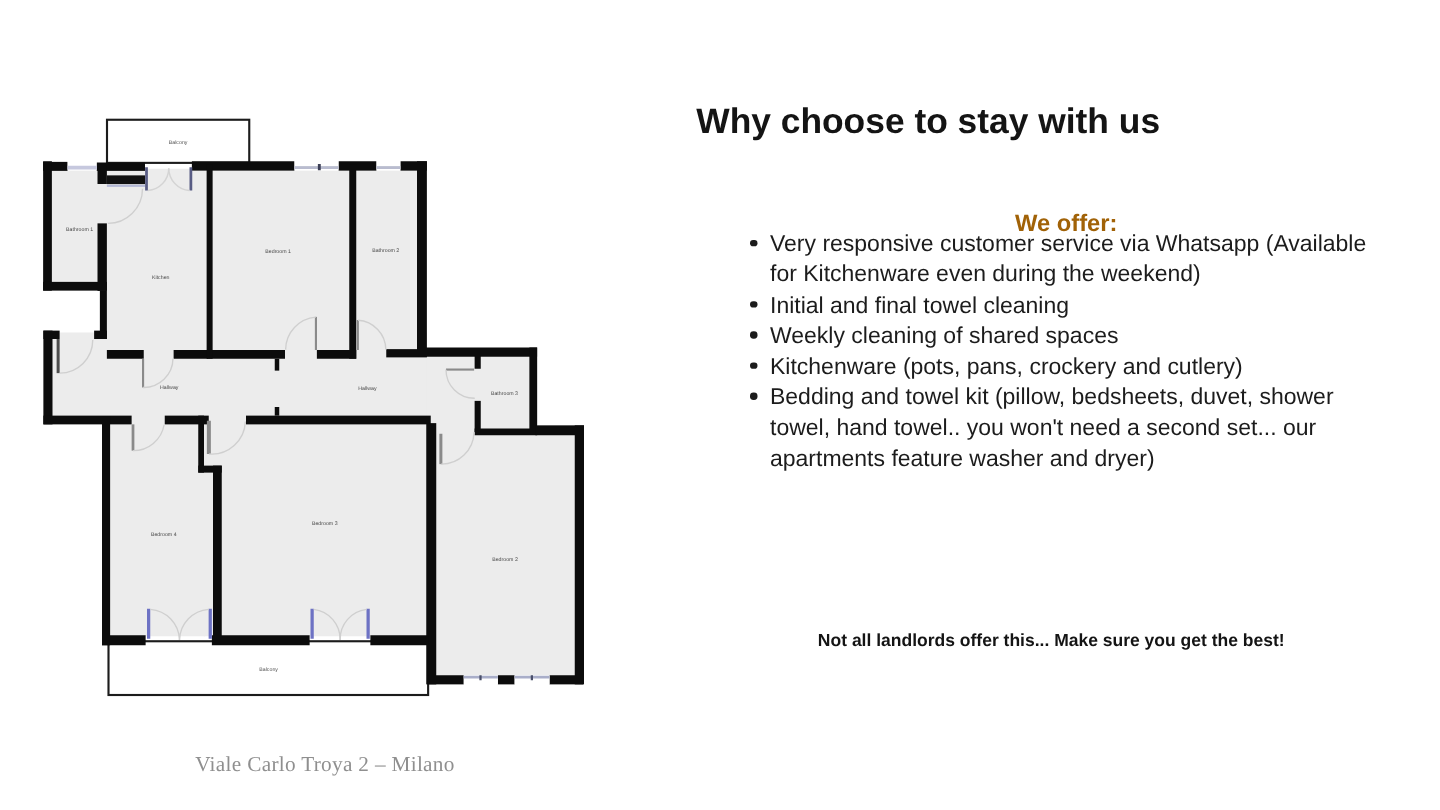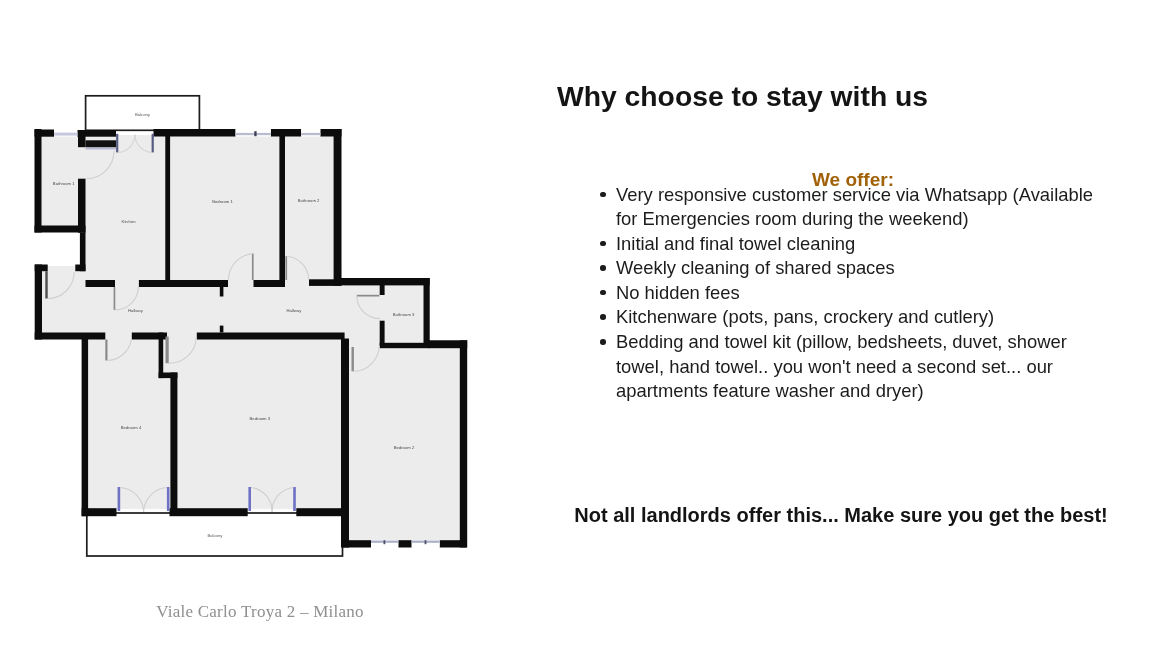--- a/index.html
+++ b/index.html
@@ -9,21 +9,21 @@
   h1.title{position:absolute;left:557px;top:80px;width:560px;margin:0;
       font-size:28.3px;font-weight:700;color:#141414;letter-spacing:0px;}
   .offer{position:absolute;left:561px;top:157px;width:560px;margin:12px;text-align:center;
       font-size:19px;font-weight:700;color:#a16207;}
   ul.blist{position:absolute;left:590px;top:182.5px;width:506px;margin:0;padding:0;
       font-size:18.4px;line-height:24.6px;color:#1c1c1c;list-style:none;}
   ul.blist li{margin:0;padding:0 0 0 26px;position:relative;}
   ul.blist li:before{content:"";position:absolute;left:10px;top:9px;width:5.6px;height:5.6px;
       border-radius:50%;background:#1c1c1c;}
   .lastline{position:absolute;left:541px;top:504px;width:600px;margin:0;text-align:center;
-      font-size:20px;font-weight:700;color:#141414;}
+      font-size:14px;font-weight:700;color:#141414;}
   .addr{position:absolute;left:0px;top:602px;width:520px;text-align:center;
       font-family:"Liberation Serif",serif;font-size:17px;color:#8f8f8f;letter-spacing:0.25px;}
 </style>
 </head>
 <body>
 
 <svg id="plan" width="520" height="648" viewBox="0 0 520 648">
   <g font-family="Liberation Sans, sans-serif">
 
   <g fill="#ececec" stroke="none">
@@ -266,23 +266,22 @@
     <text x="404" y="448.5">Bedroom 2</text>
   </g>
   </g>
 </svg>
 
 <h1 class="title">Why choose to stay with us</h1>
 
 <div class="offer">We offer:</div>
 
 <ul class="blist">
-  <li>Very responsive customer service via Whatsapp (Available for Emergencies room during the weekend)</li>
+  <li>Very responsive customer service via Whatsapp (Available for Kitchenware even during the weekend)</li>
   <li>Initial and final towel cleaning</li>
   <li>Weekly cleaning of shared spaces</li>
-  <li>No hidden fees</li>
   <li>Kitchenware (pots, pans, crockery and cutlery)</li>
   <li>Bedding and towel kit (pillow, bedsheets, duvet, shower towel, hand towel.. you won't need a second set... our apartments feature washer and dryer)</li>
 </ul>
 
 <div class="lastline">Not all landlords offer this... Make sure you get the best!</div>
 
 <div class="addr">Viale Carlo Troya 2 – Milano</div>
 
 </body></html>

